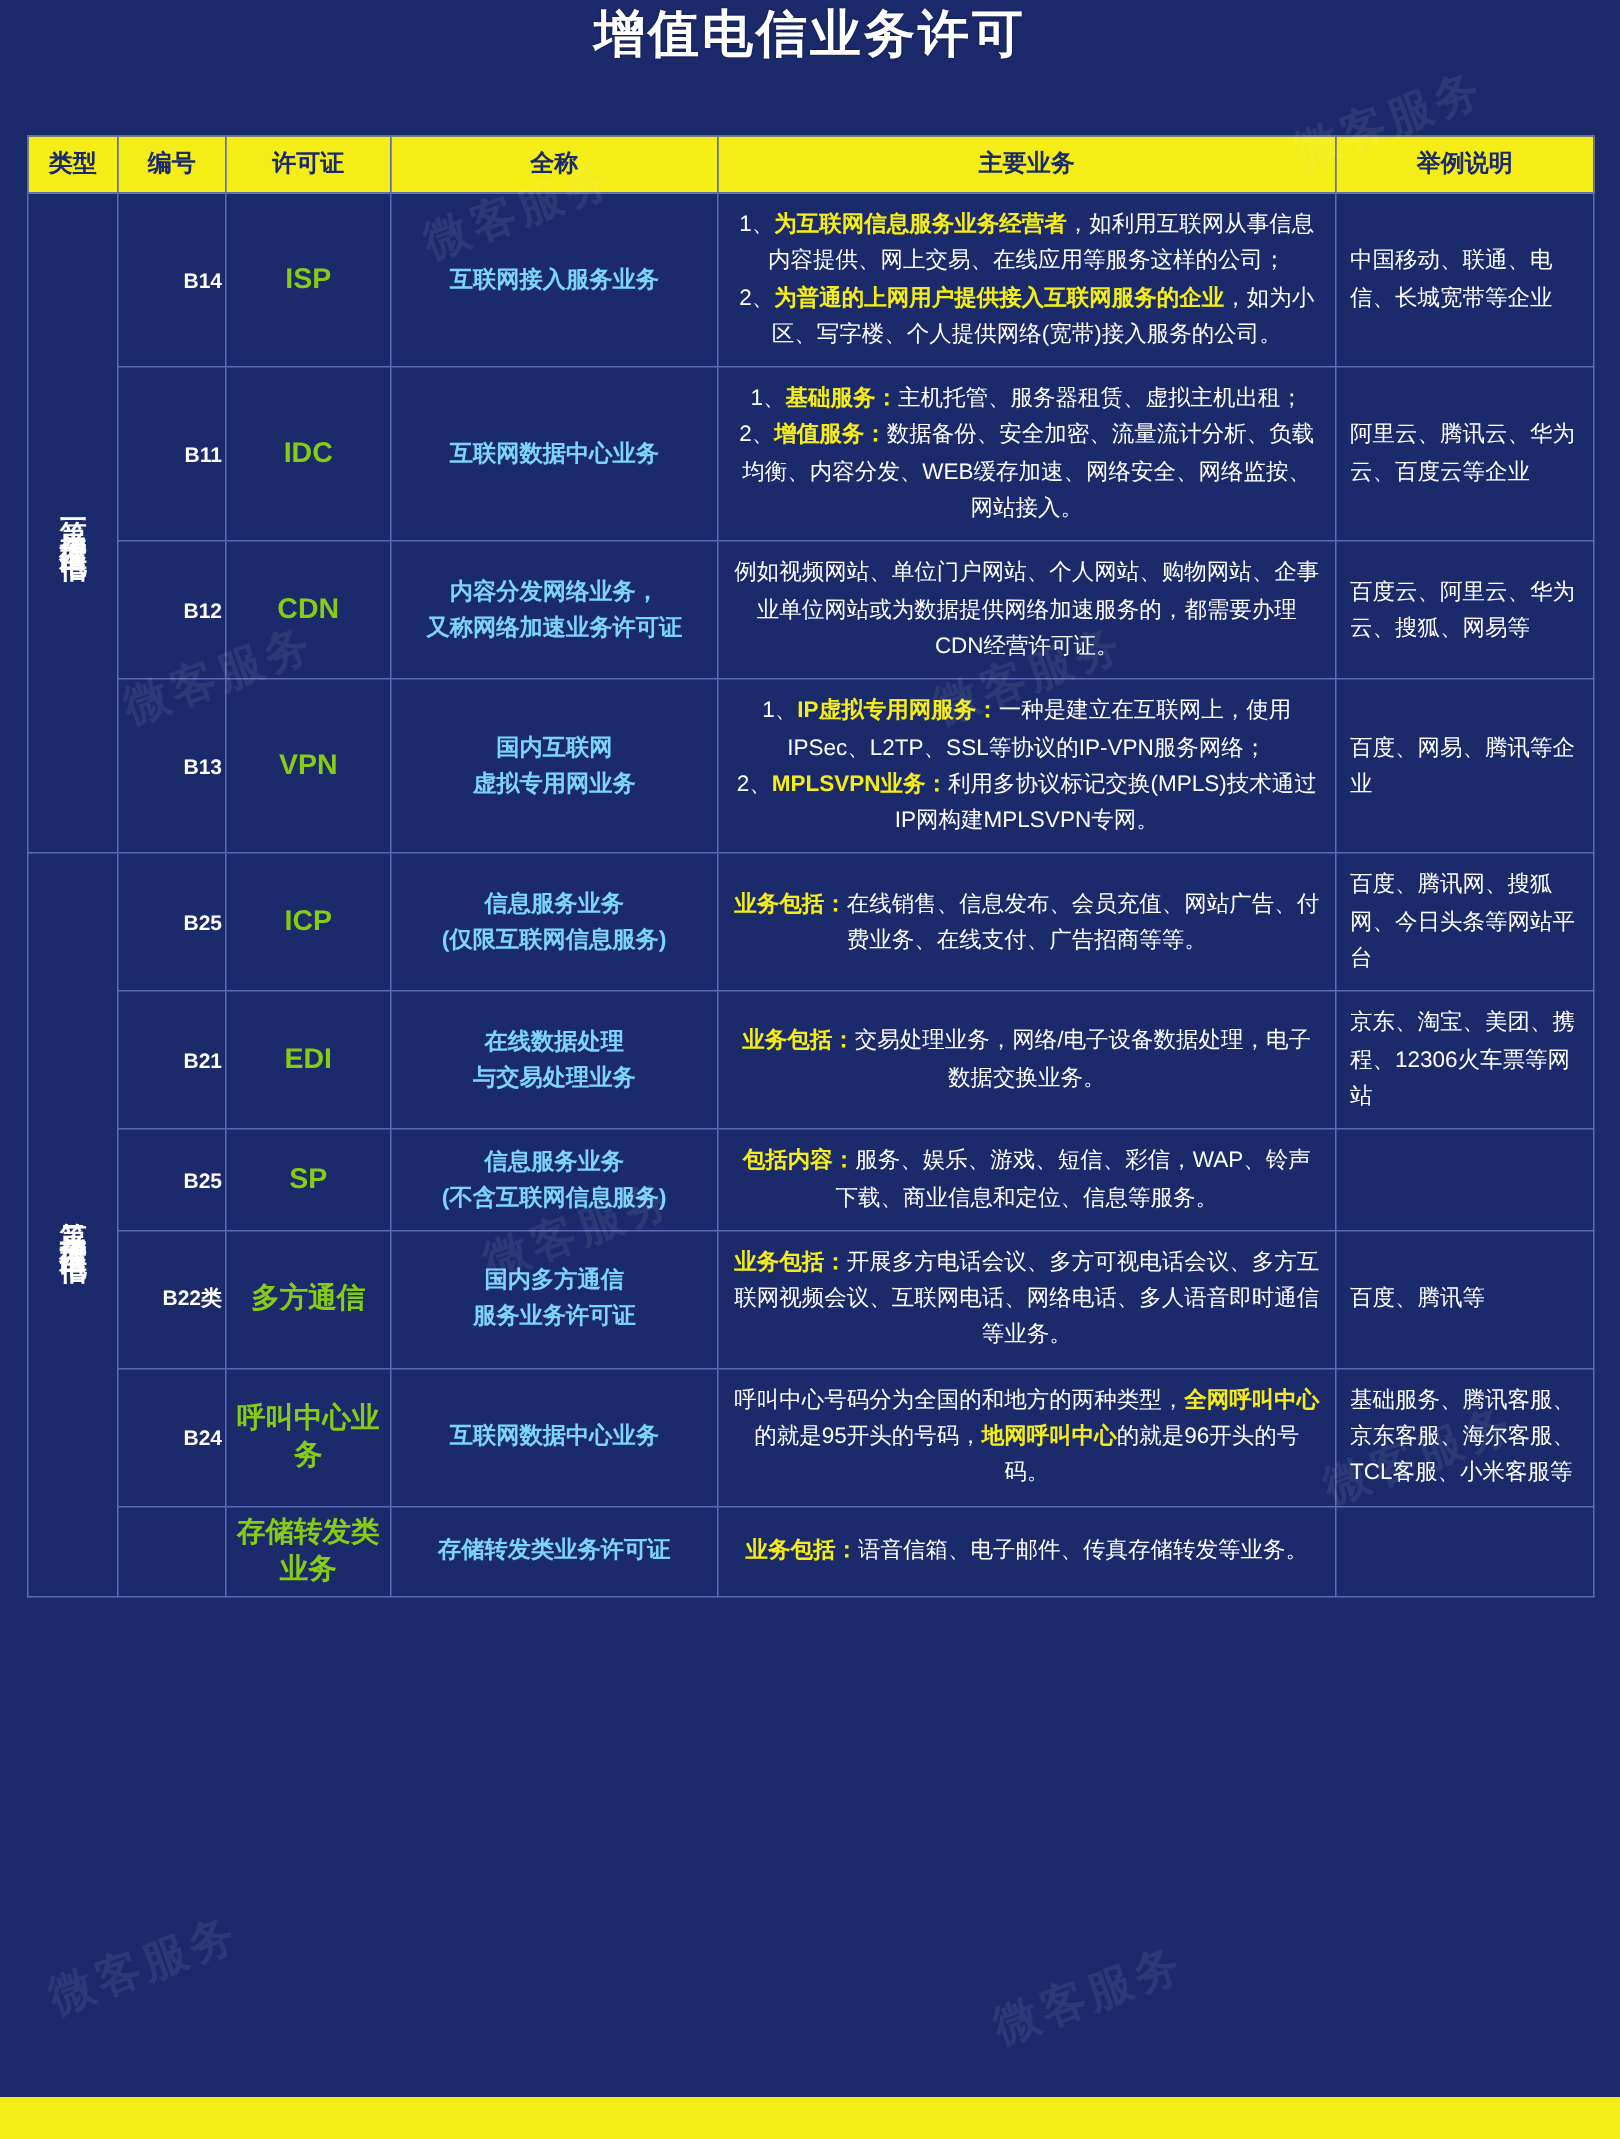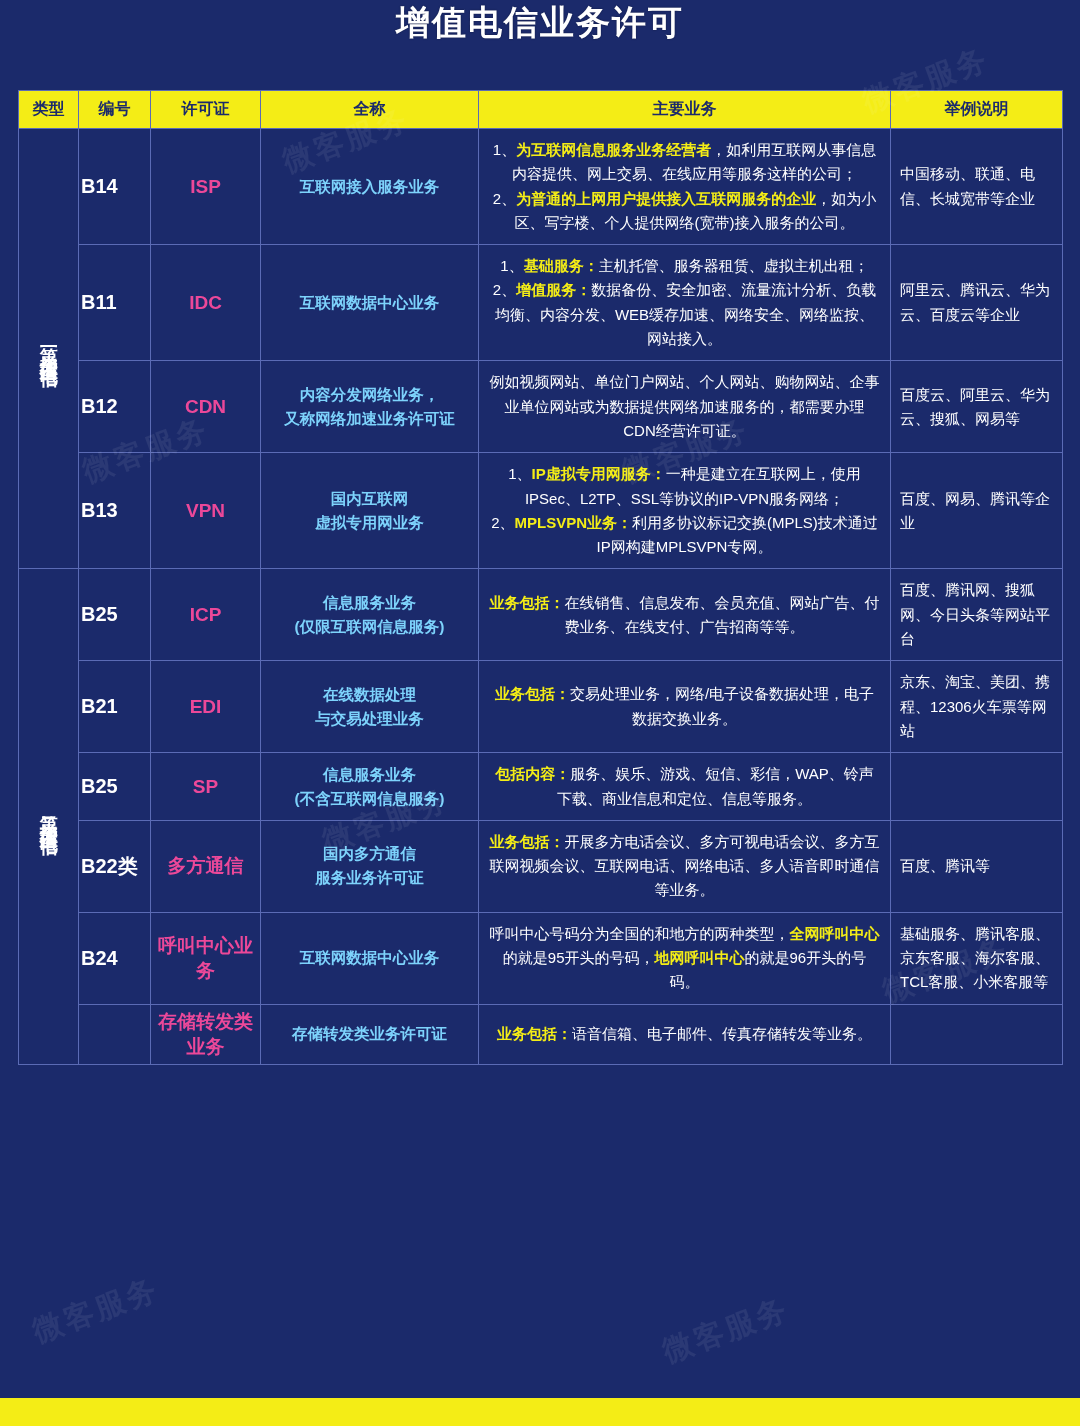--- a/index.html
+++ b/index.html
@@ -80,31 +80,31 @@
   }
   td.cat .vert {
     writing-mode: vertical-rl;
     text-orientation: upright;
     margin: 0 auto;
     letter-spacing: 4px;
     line-height: 1.25;
     display: inline-block;
   }
   td.num {
-    text-align: left;
-    font-size: 20px;
+    text-align: right;
+    font-size: 14px;
     font-weight: bold;
     color: #ffffff;
     padding: 4px 2px;
   }
   td.lic {
     text-align: center;
     font-size: 19px;
     font-weight: bold;
-    color: #ec4899;
+    color: #84cc16;
     padding: 4px 4px;
     line-height: 1.35;
   }
   td.full {
     text-align: center;
     font-size: 15.5px;
     font-weight: bold;
     color: #7dd3fc;
     padding: 8px 8px;
     line-height: 1.55;

